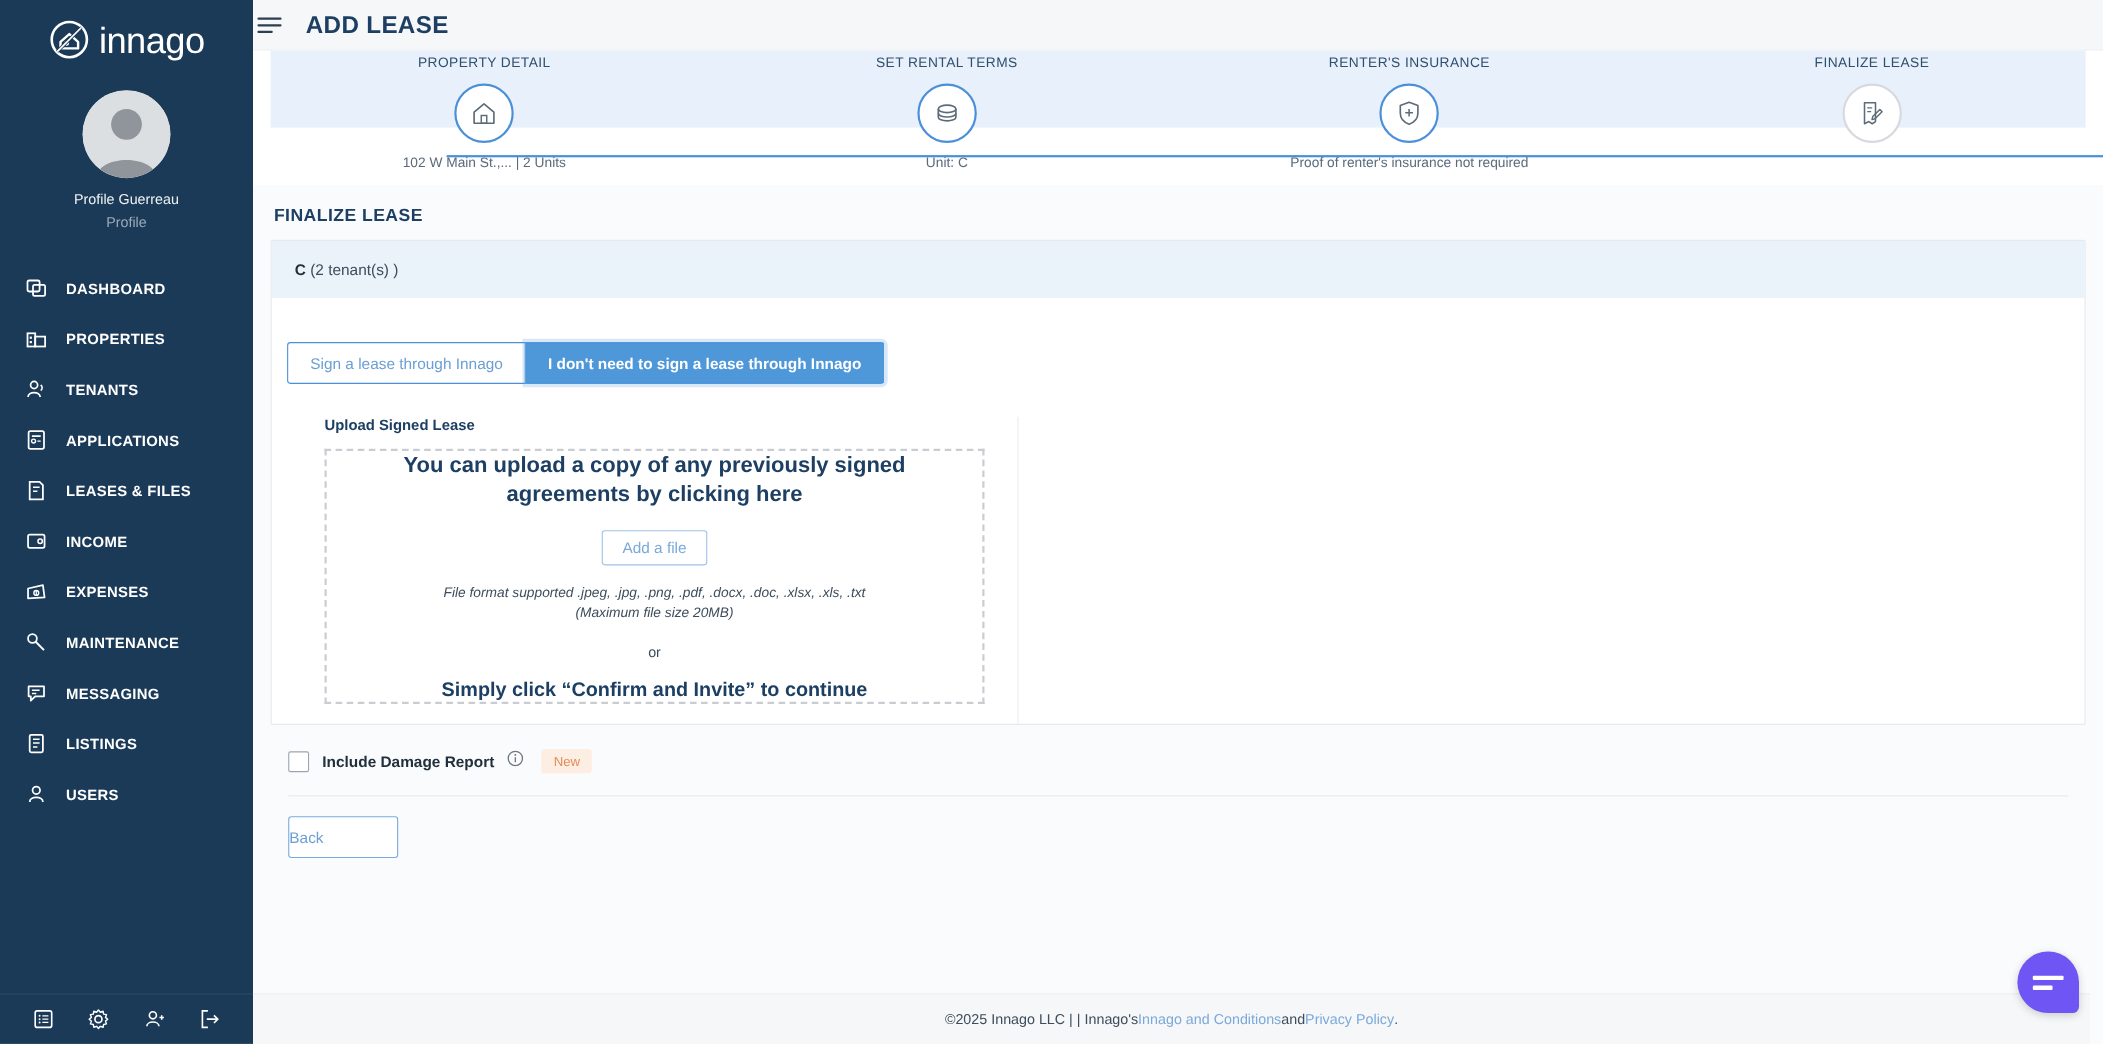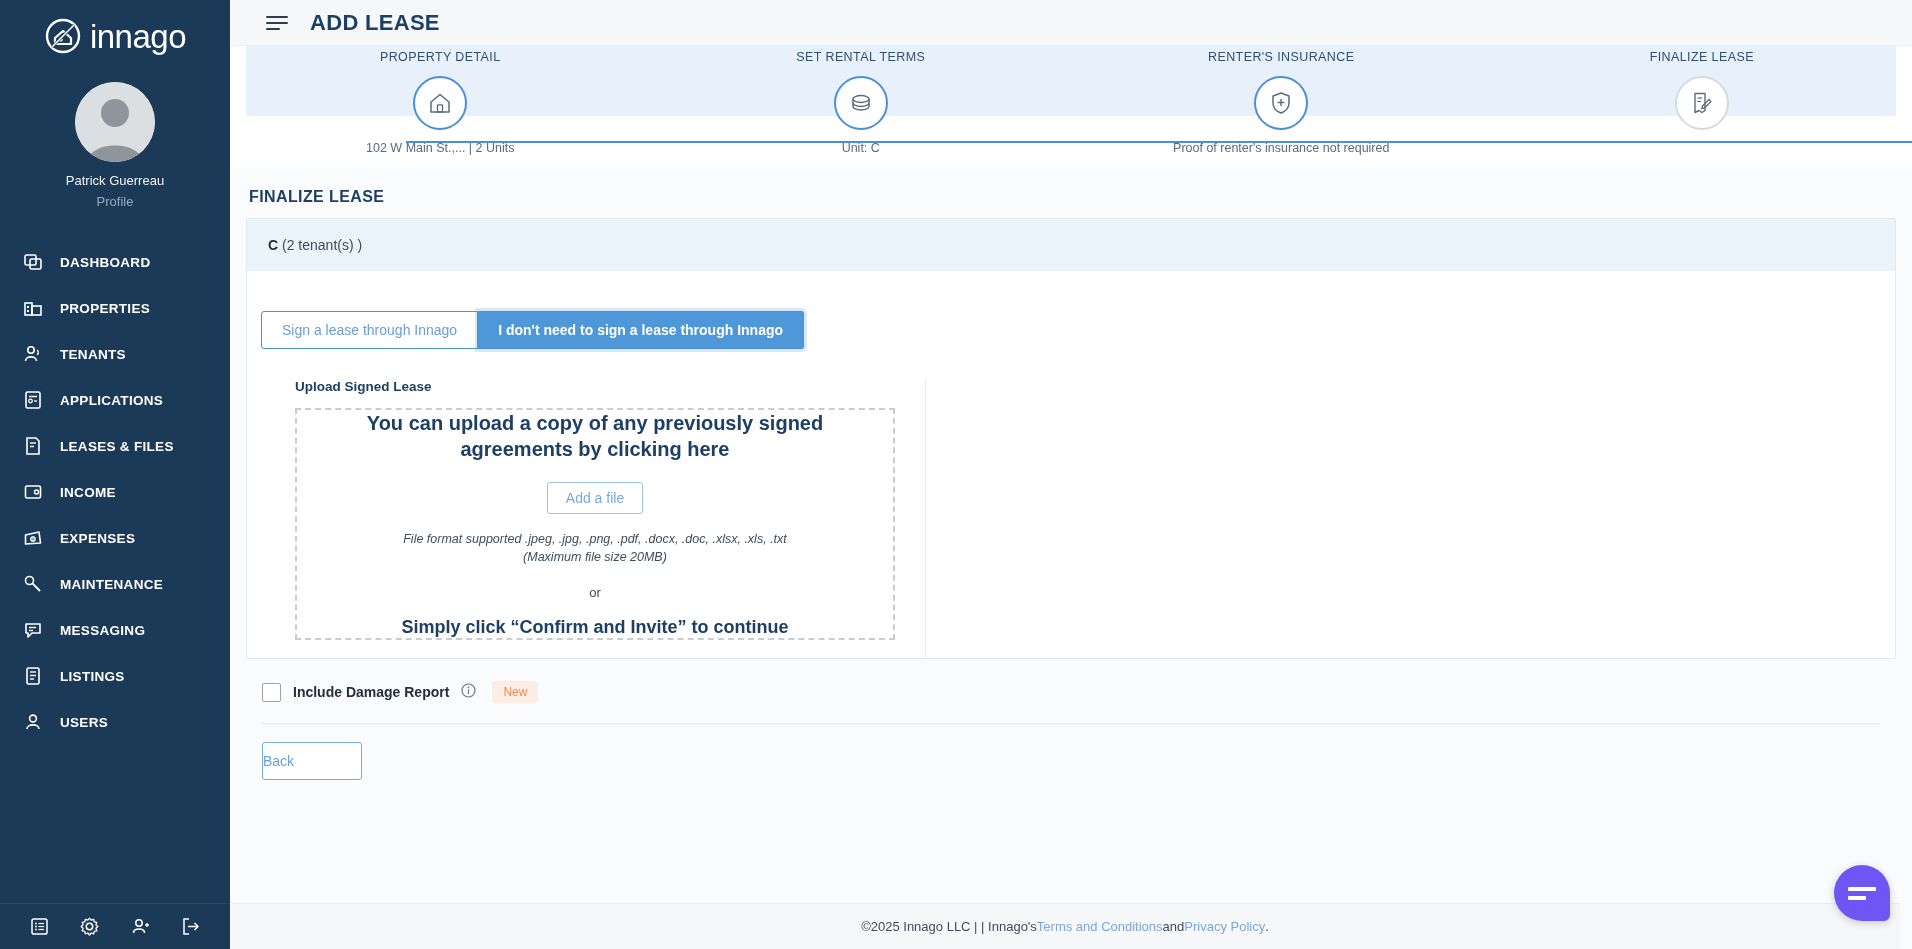--- a/index.html
+++ b/index.html
@@ -50,21 +50,21 @@
     height: 46px; display: flex; align-items: center;
     justify-content: space-around; padding: 0 14px;
     border-top: 1px solid rgba(255,255,255,0.07);
   }
   .sb-icon { cursor: pointer; width: 24px; height: 24px; display: flex; align-items: center; justify-content: center; }
 
   
   .main { flex: 1; height: 949px; position: relative; background: #fafbfc; overflow: hidden; }
   .topbar {
     height: 46px; background: #f6f7f8; display: flex; align-items: center;
-    padding-left: 36px; gap: 22px; border-bottom: 1px solid #eceef0;
+    padding-left: 4px; gap: 22px; border-bottom: 1px solid #eceef0;
   }
   .hamburger { width: 22px; height: 16px; display: flex; flex-direction: column; justify-content: center; gap: 4px; cursor: pointer; }
   .hamburger i { display: block; height: 2px; background: #2c3e50; border-radius: 1px; }
   .hamburger i:nth-child(1) { width: 22px; }
   .hamburger i:nth-child(2) { width: 22px; }
   .hamburger i:nth-child(3) { width: 14px; }
   .page-title { color: #1d3f63; font-size: 22px; font-weight: 600; letter-spacing: 0.3px; }
 
   
   .stepper-wrap { position: relative; height: 122px; background: #ffffff; }
@@ -226,21 +226,21 @@
     </div>
 
     <div class="avatar-wrap">
       <div class="avatar">
         <svg width="80" height="80" viewBox="0 0 80 80">
           <circle cx="40" cy="40" r="40" fill="#dcdfe2"></circle>
           <circle cx="40" cy="31" r="14" fill="#8f959b"></circle>
           <path d="M13 80 C13 58 67 58 67 80 Z" fill="#8f959b"></path>
         </svg>
       </div>
-      <div class="user-name">Patrick Guerreau</div>
+      <div class="user-name">Profile Guerreau</div>
       <div class="user-profile">Profile</div>
     </div>
 
     <nav class="nav">
       <div class="nav-item">
         <span class="nav-icon">
           <svg width="20" height="20" viewBox="0 0 20 20">
               <rect x="2" y="3" width="11" height="10" rx="1.5" fill="none" stroke="#fff" stroke-width="1.6"></rect>
               <rect x="7" y="7" width="11" height="10" rx="1.5" fill="none" stroke="#fff" stroke-width="1.6"></rect>
             </svg>
@@ -497,21 +497,21 @@
 
       <div class="divider"></div>
 
       <div class="footer-bar">
         <button class="btn btn-back">Back</button>
       </div>
     </div>
 
     <div class="page-footer">
       <span>©2025 Innago LLC | | Innago's </span>
-        <a href="#">Terms and Conditions</a>
+        <a href="#">Innago and Conditions</a>
         <span> and </span>
         <a href="#">Privacy Policy</a>
         <span>.</span>
     </div>
 
     <div class="chat-fab">
         <i></i>
         <i></i>
       </div>
 

